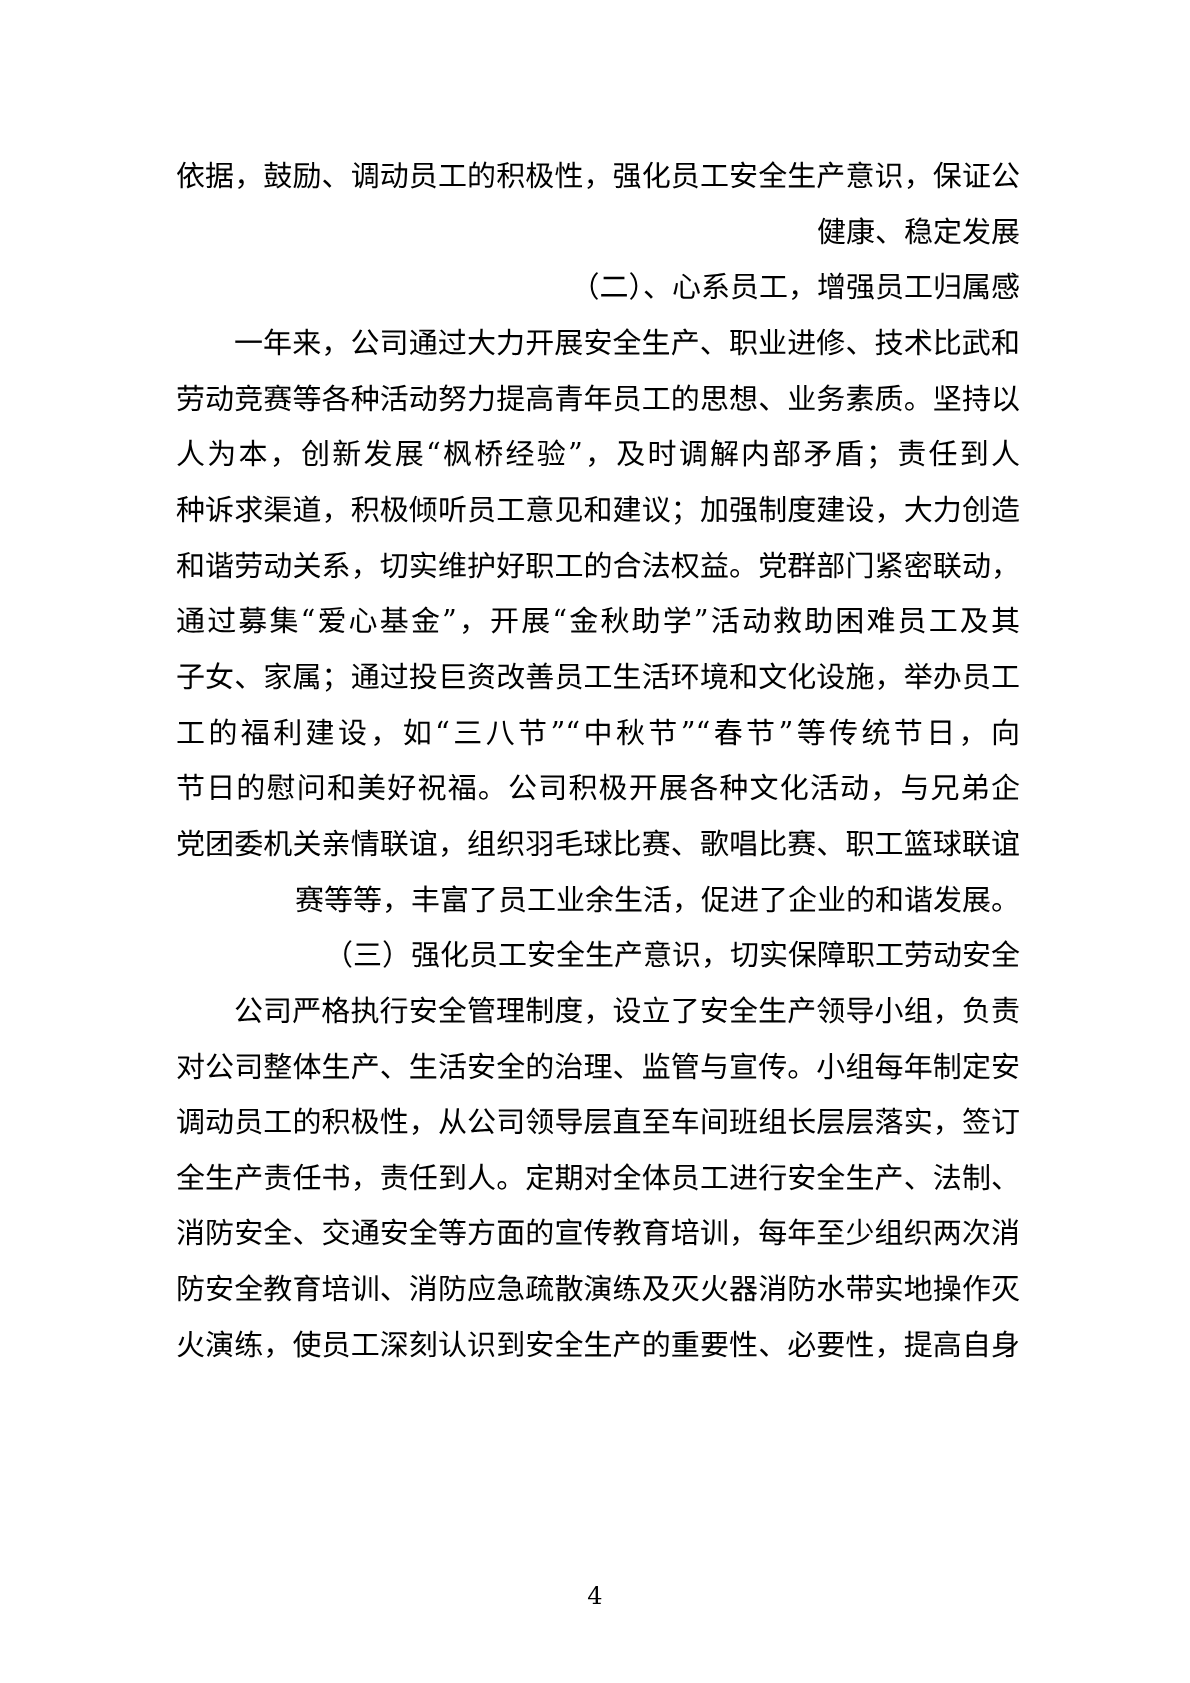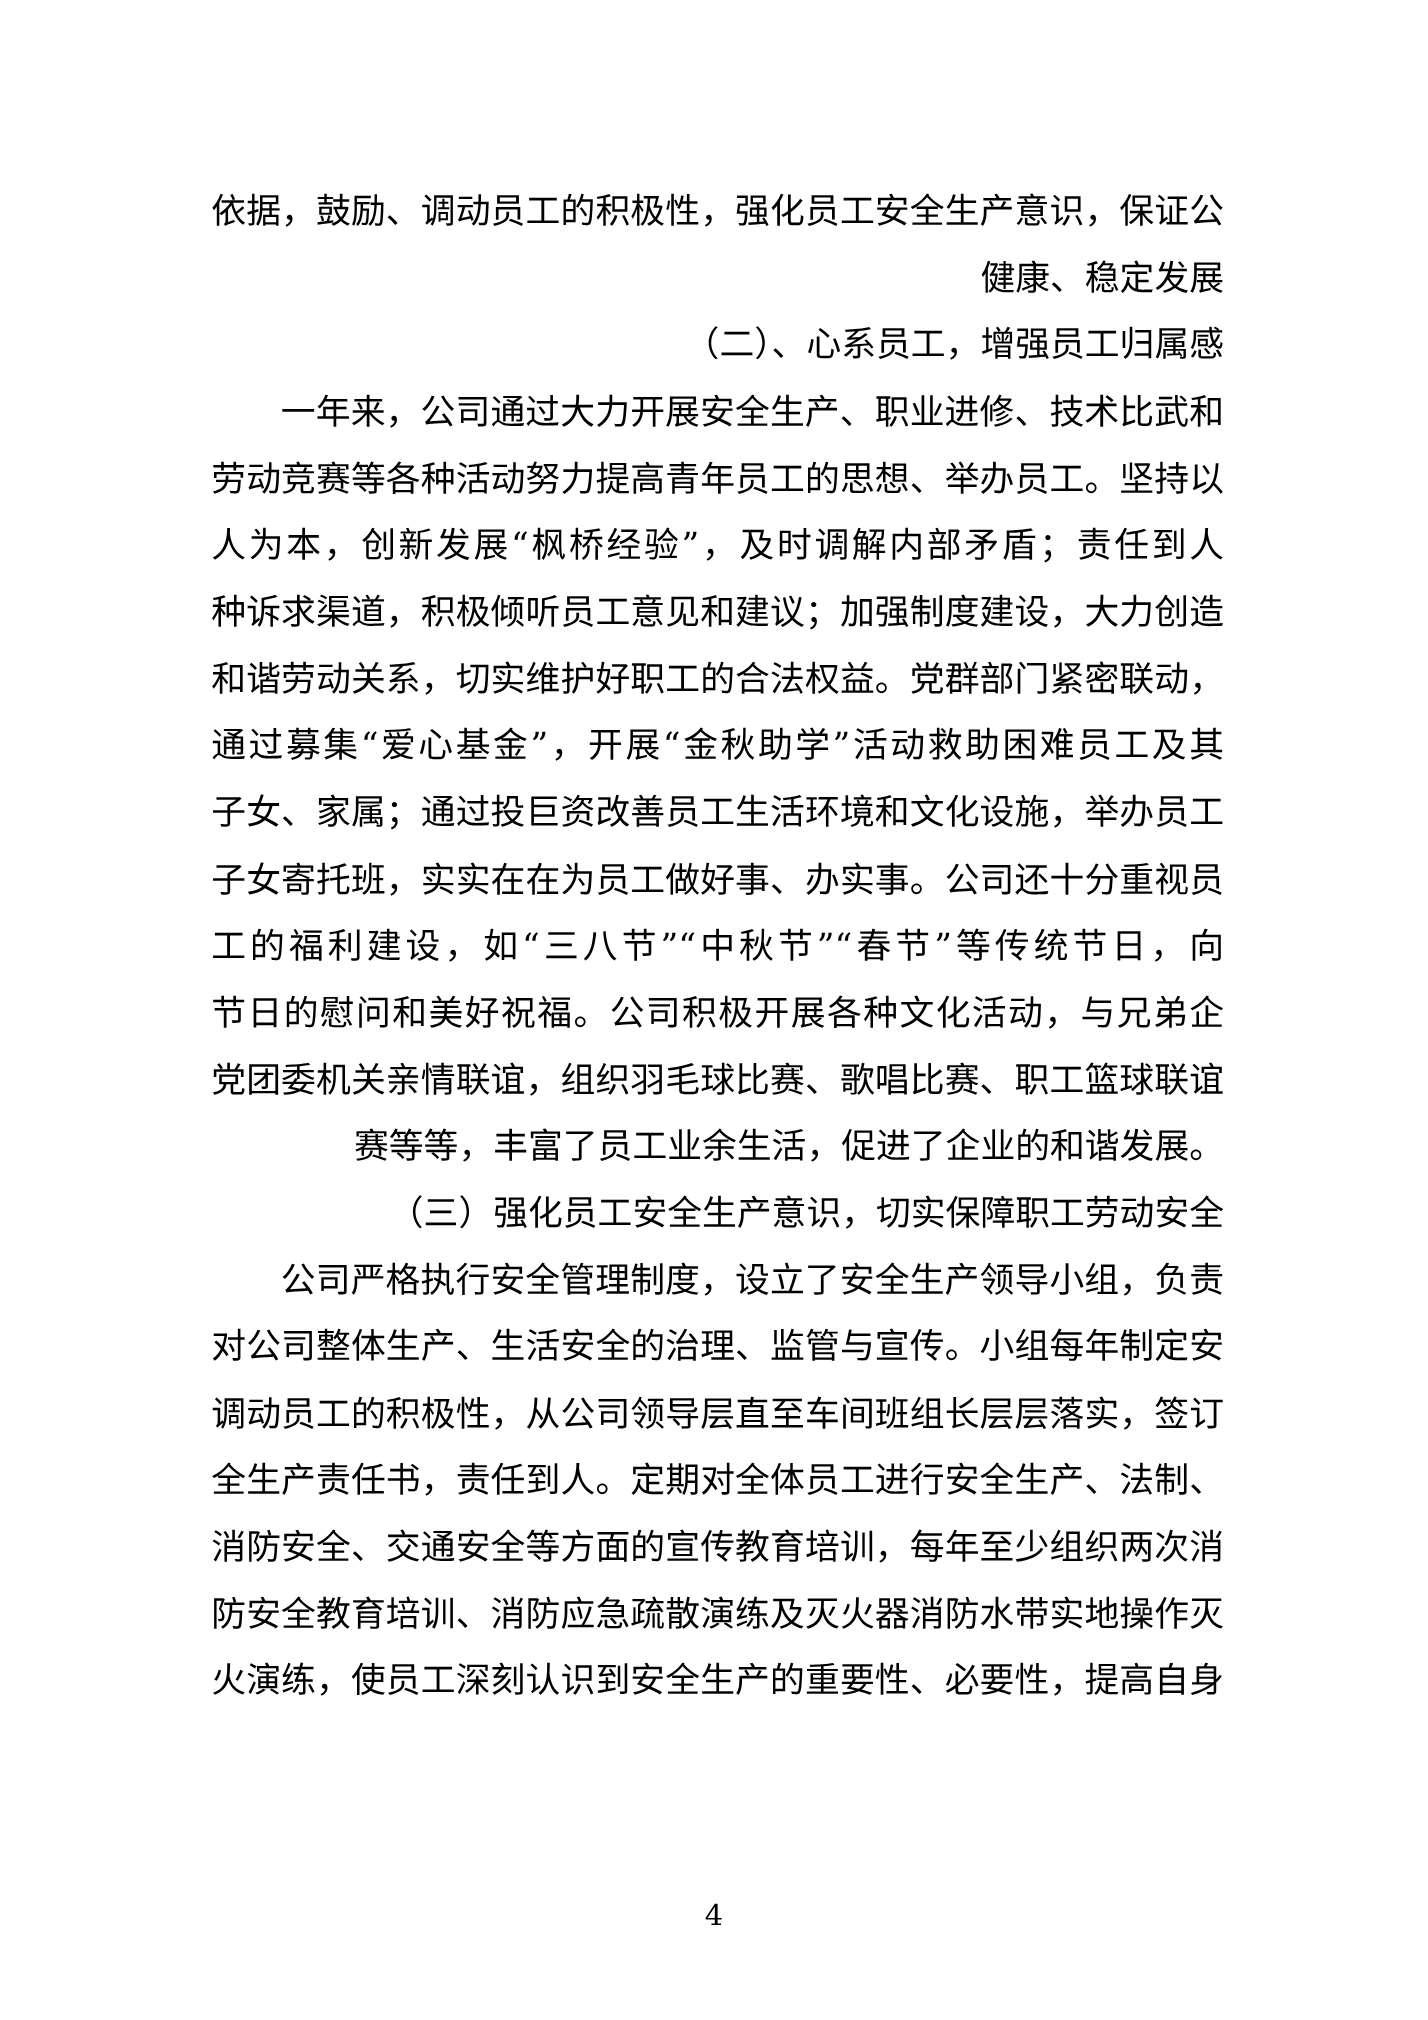--- a/index.html
+++ b/index.html
@@ -66,27 +66,26 @@
 
 <div class="page">
   <div class="content">
 
     <div class="line jl">依据，鼓励、调动员工的积极性，强化员工安全生产意识，保证公司</div>
     <div class="line ll">健康、稳定发展</div>
 
     <div class="line ll ind">（二）、心系员工，增强员工归属感</div>
 
     <div class="line jl ind">一年来，公司通过大力开展安全生产、职业进修、技术比武和</div>
-    <div class="line jl">劳动竞赛等各种活动努力提高青年员工的思想、举办员工。坚持以</div>
+    <div class="line jl">劳动竞赛等各种活动努力提高青年员工的思想、业务素质。坚持以</div>
     <div class="line jl">人为本，创新发展“枫桥经验”，及时调解内部矛盾；责任到人</div>
     <div class="line jl">种诉求渠道，积极倾听员工意见和建议；加强制度建设，大力创造</div>
     <div class="line jl">和谐劳动关系，切实维护好职工的合法权益。党群部门紧密联动，</div>
     <div class="line jl">通过募集“爱心基金”，开展“金秋助学”活动救助困难员工及其</div>
     <div class="line jl">子女、家属；通过投巨资改善员工生活环境和文化设施，举办员工</div>
-    <div class="line jl">子女寄托班，实实在在为员工做好事、办实事。公司还十分重视员</div>
     <div class="line jl">工的福利建设，如“三八节”“中秋节”“春节”等传统节日，向</div>
     <div class="line jl">节日的慰问和美好祝福。公司积极开展各种文化活动，与兄弟企业、</div>
     <div class="line jl">党团委机关亲情联谊，组织羽毛球比赛、歌唱比赛、职工篮球联谊</div>
     <div class="line ll">赛等等，丰富了员工业余生活，促进了企业的和谐发展。</div>
 
     <div class="line ll ind">（三）强化员工安全生产意识，切实保障职工劳动安全</div>
 
     <div class="line jl ind">公司严格执行安全管理制度，设立了安全生产领导小组，负责</div>
     <div class="line jl">对公司整体生产、生活安全的治理、监管与宣传。小组每年制定安</div>
     <div class="line jl">调动员工的积极性，从公司领导层直至车间班组长层层落实，签订安</div>

